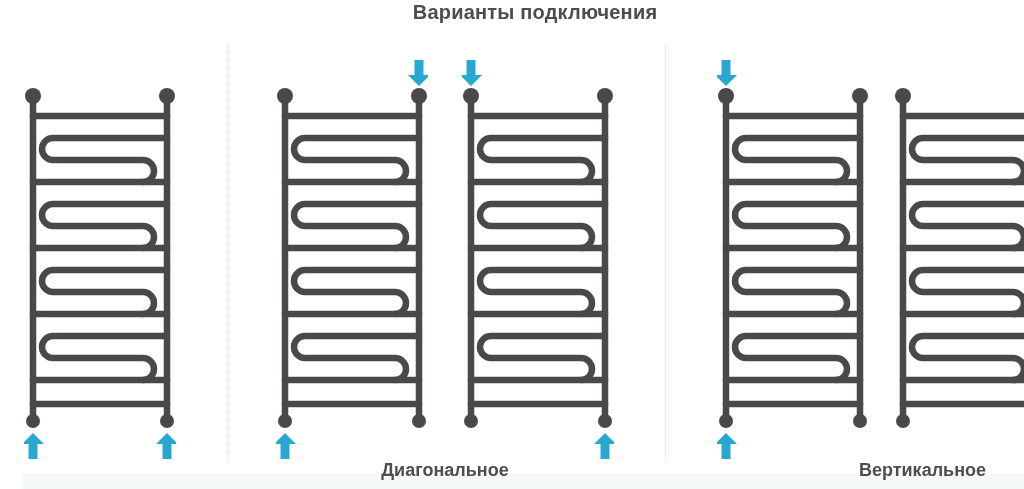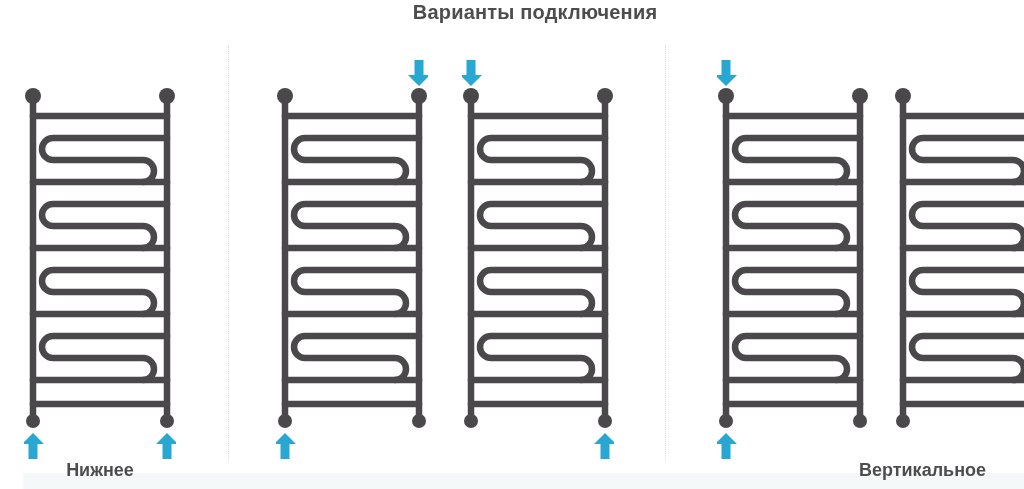--- a/index.html
+++ b/index.html
@@ -152,16 +152,16 @@
         <path d="M 143 212 H 29 A 11 11 0 0 0 29 234 H 119 A 11 11 0 0 1 119 256" stroke="#4a484a" stroke-width="6.5" fill="none" stroke-linecap="round"></path>
         <path d="M 143 278 H 29 A 11 11 0 0 0 29 300 H 119 A 11 11 0 0 1 119 322" stroke="#4a484a" stroke-width="6.5" fill="none" stroke-linecap="round"></path>
         <circle cx="9" cy="38" r="8" fill="#4a484a"></circle>
         <circle cx="9" cy="363" r="7" fill="#4a484a"></circle>
         <circle cx="143" cy="38" r="8" fill="#4a484a"></circle>
         <circle cx="143" cy="363" r="7" fill="#4a484a"></circle>
         <polygon fill="#28a7d2" points="143,28 132,17 138.5,17 138.5,2 147.5,2 147.5,17 154,17"></polygon>
         <polygon fill="#28a7d2" points="143,375 132,386 138.5,386 138.5,401 147.5,401 147.5,386 154,386"></polygon>
       </svg></div>
 
-  <div class="group-label label-bottom">Нижнее</div>
+  <div class="group-label label-diagonal">Диагональное</div>
   <div class="group-label label-vertical">Вертикальное</div>
 
 </div>
 
 </body></html>

